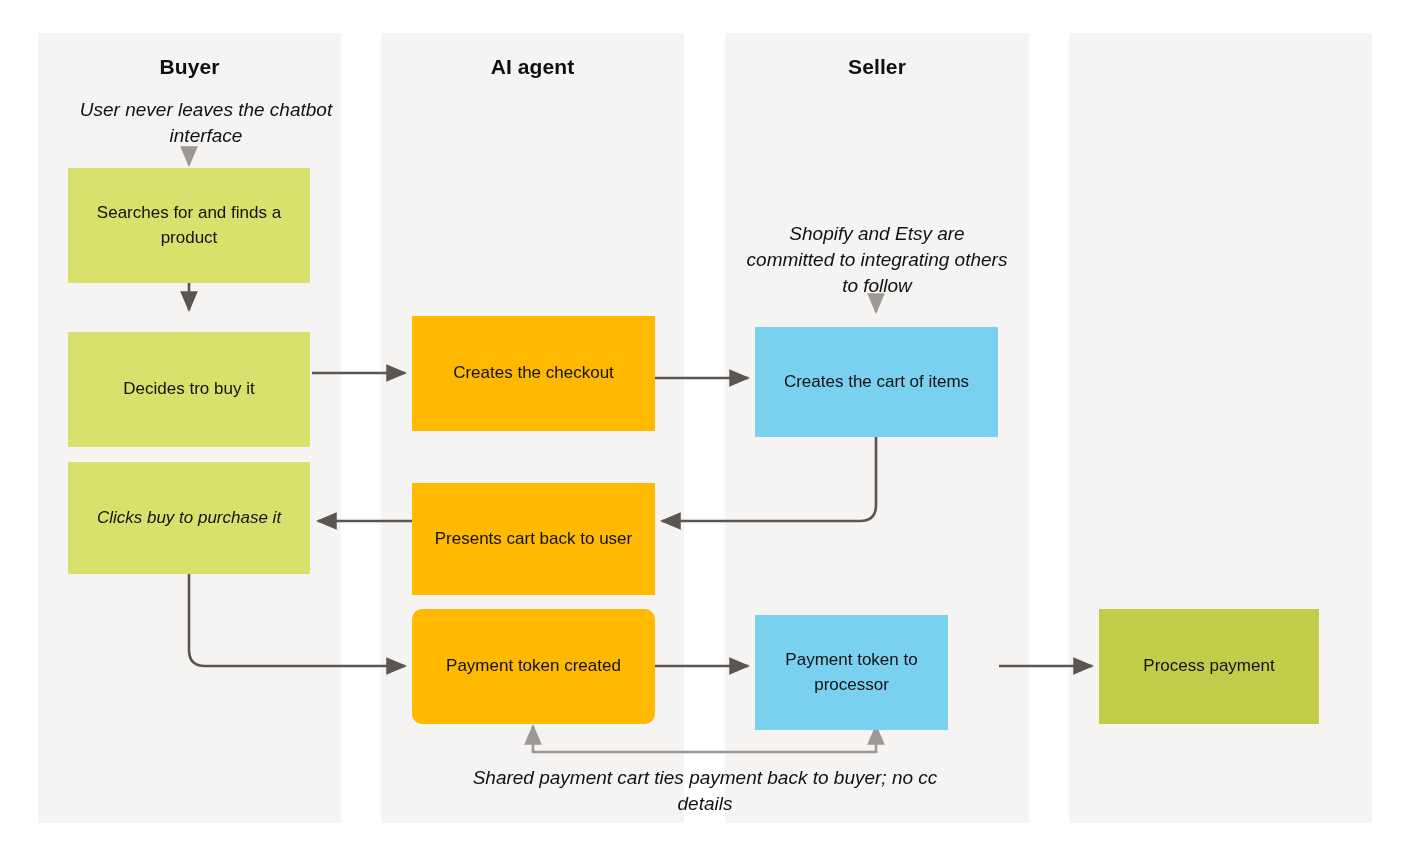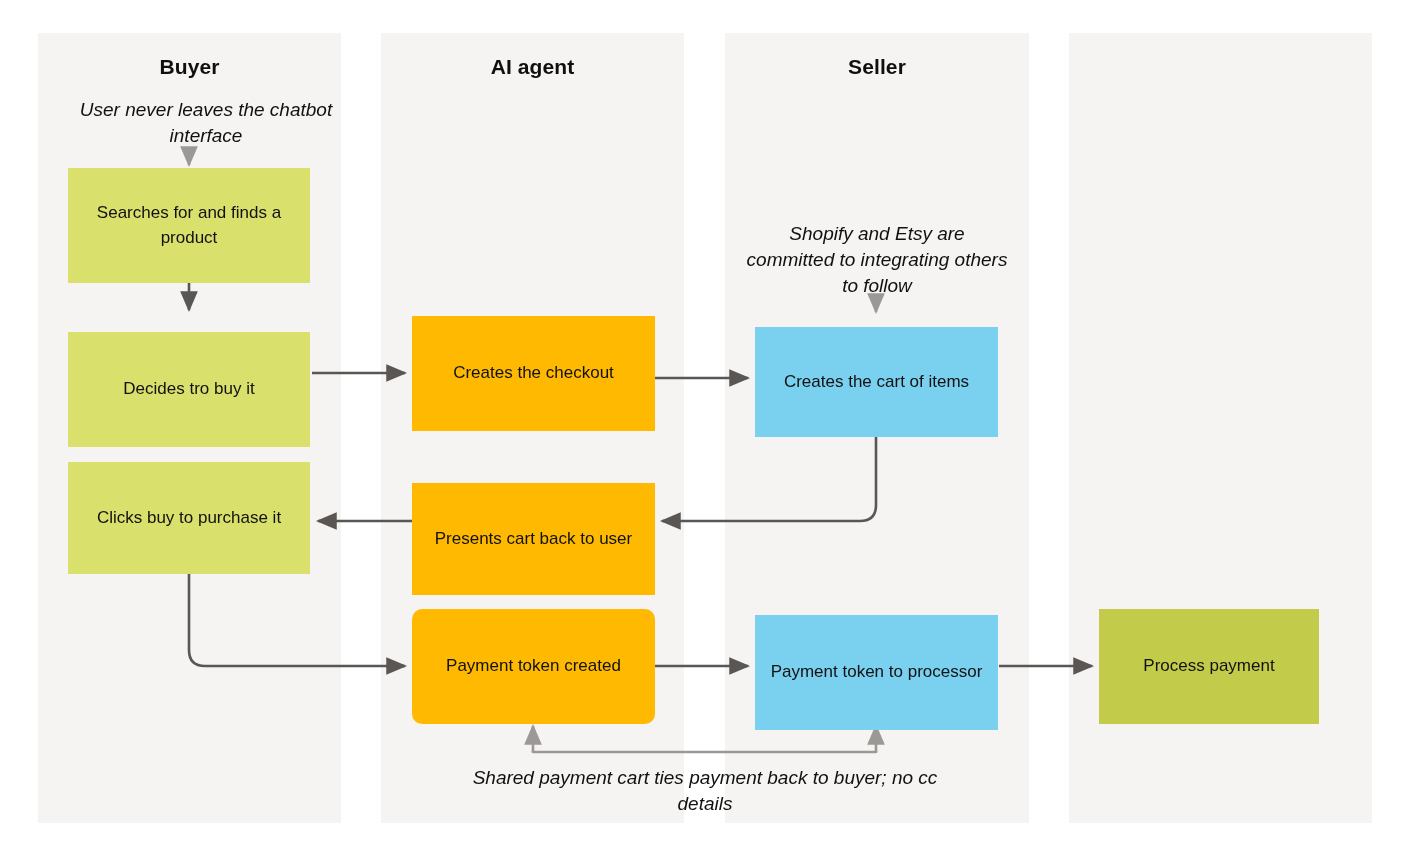--- a/index.html
+++ b/index.html
@@ -127,27 +127,27 @@
 
     <path d="M533,753 L533,752 L876,752 L876,753" fill="none" stroke="#9b9896" stroke-width="2.6"></path>
     <line x1="533" y1="752" x2="533" y2="726" stroke="#9b9896" stroke-width="2.6" marker-end="url(#ah-light)"></line>
     <line x1="876" y1="752" x2="876" y2="726" stroke="#9b9896" stroke-width="2.6" marker-end="url(#ah-light)"></line>
   </svg>
 
   <div class="node green" style="left:68px; top:168px; width:242px; height:115px;">Searches for and finds a product</div>
 
   <div class="node green" style="left:68px; top:332px; width:242px; height:115px;">Decides tro buy it</div>
 
-  <div class="node green" style="left:68px; top:462px; width:242px; height:112px;">Clicks buy to purchase it</div>
+  <div class="node green" style="left:68px; top:462px; width:242px; height:112px;font-style:italic;">Clicks buy to purchase it</div>
 
   <div class="node orange" style="left:412px; top:316px; width:243px; height:115px;">Creates the checkout</div>
 
   <div class="node orange" style="left:412px; top:462px; width:243px; height:112px;margin-top:21px;">Presents cart back to user</div>
 
   <div class="node orange" style="left:412px; top:609px; width:243px; height:115px;border-radius:10px;">Payment token created</div>
 
   <div class="node blue" style="left:755px; top:321px; width:243px; height:110px;">Creates the cart of items</div>
 
-  <div class="node blue" style="left:755px; top:609px; width:243px; height:115px;">Payment token to processor</div>
+  <div class="node blue" style="left:755px; top:609px; width:193px; height:115px;">Payment token to processor</div>
 
   <div class="node olive" style="left:1099px; top:609px; width:220px; height:115px;">Process payment</div>
 
 </div>
 
 </body></html>

